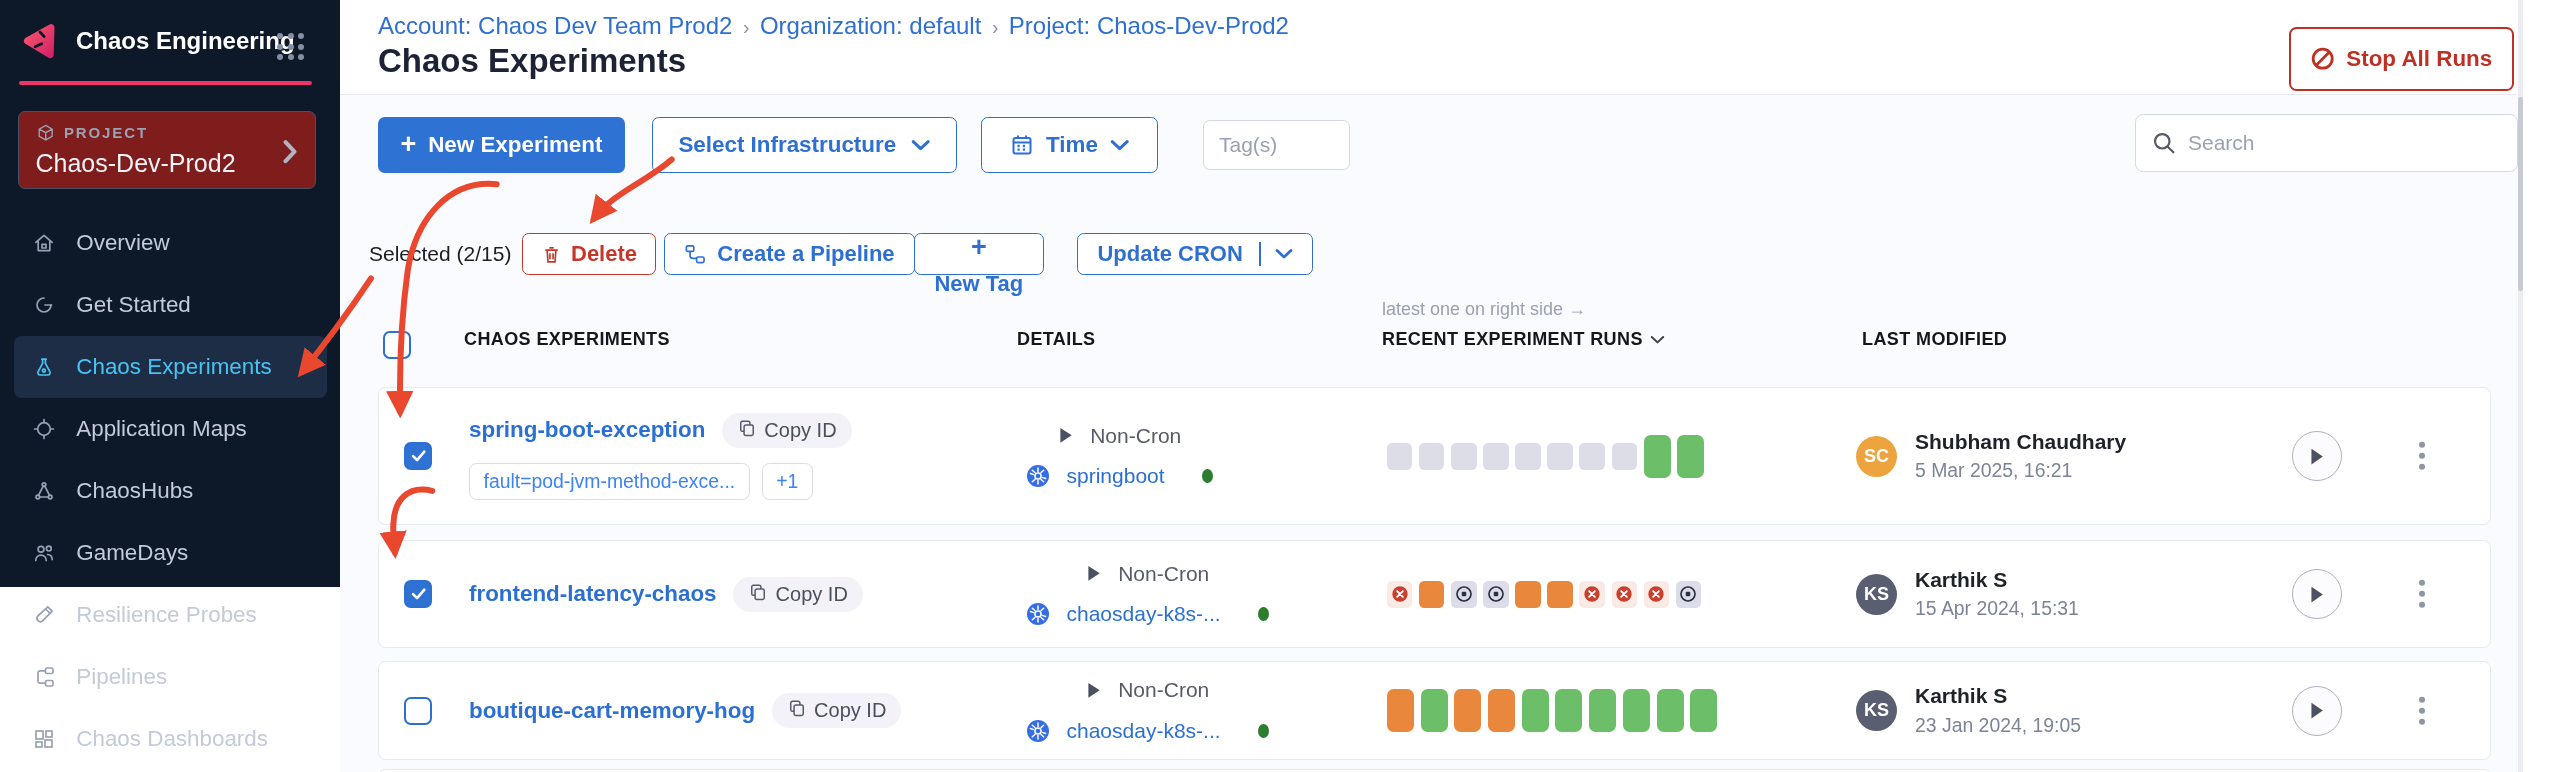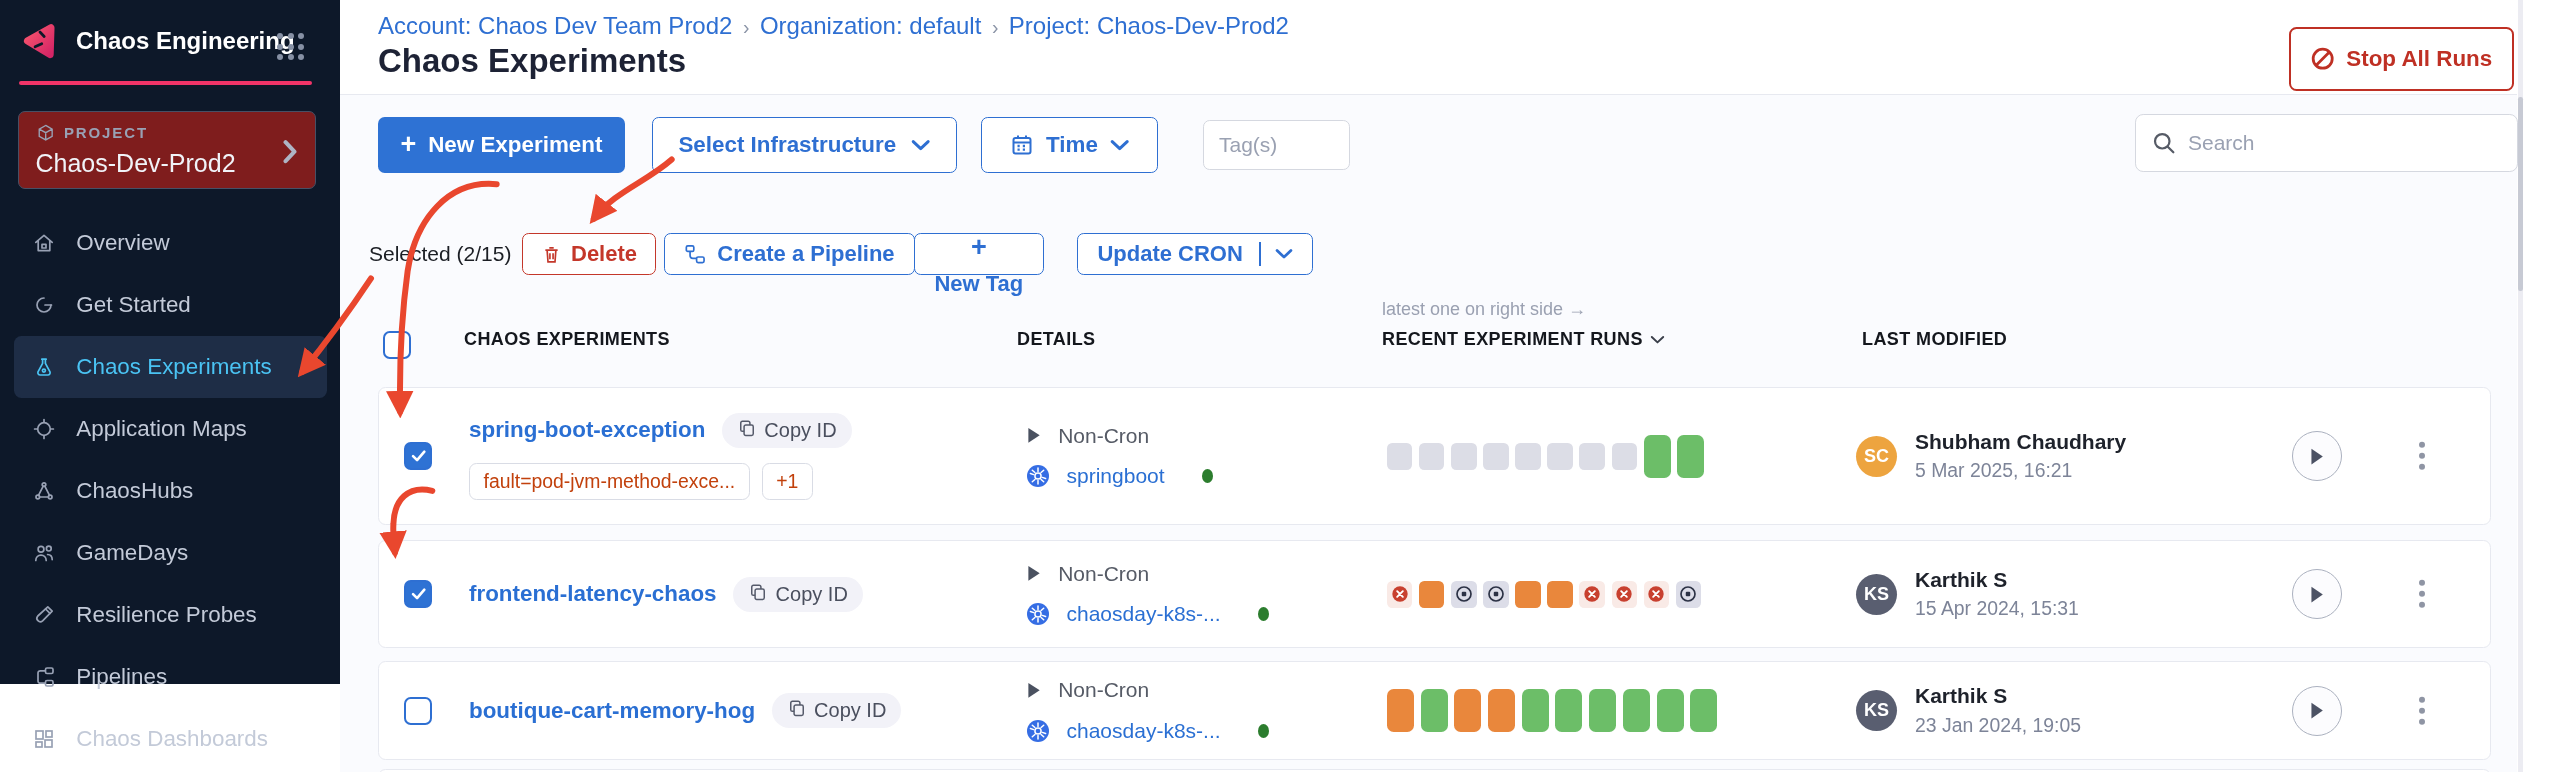--- a/index.html
+++ b/index.html
@@ -1,20 +1,20 @@
 <!DOCTYPE html>
 <html style="font-size:12px"><head>
 <meta charset="utf-8">
 <style>
   * { margin:0; padding:0; box-sizing:border-box; }
   html,body { width:2576px; height:773px; background:#fff; font-family:"Liberation Sans",sans-serif; overflow:hidden; }
   .page { position:relative; width:2576px; height:773px; overflow:hidden; }
 
   
-  .sidebar { position:absolute; left:0; top:0; width:340px; height:684px; background:#0d1829; }
+  .sidebar { position:absolute; left:0; top:0; width:340px; height:587px; background:#0d1829; }
   .sb-head { position:absolute; left:19.4px; top:21px; display:flex; align-items:center; gap:16.5px; }
   .logo { width:40px; height:39px; }
   .sb-title { color:#fff; font-size:24px; font-weight:bold; }
   .module-grid { position:absolute; left:277px; top:33px; display:grid; grid-template-columns:repeat(3,6px); grid-gap:4.5px; }
   .module-grid i { width:6px; height:6px; border-radius:50%; background:#8690a4; }
   .module-underline { position:absolute; left:19.4px; top:81px; width:293px; height:3.7px; background:#f13468; border-radius:2.2px; }
   .project-card { position:absolute; left:18px; top:111px; width:298px; height:78px; border:1.5px solid #47506500; border:1.5px solid #475065; border-radius:7px; background:#7f1d1d; padding:11.2px 16.5px; }
   .pc-top { display:flex; align-items:center; gap:9px; color:#99a1b4; font-size:15px; font-weight:bold; letter-spacing:1.9px; }
   .pc-name { color:#f1f3f8; font-size:25px; margin-top:6.7px; }
   .pc-chevron { position:absolute; right:16.5px; top:27px; color:#aeb4c4; }
@@ -73,23 +73,23 @@
   #runs-hint { position:absolute; left:1382px; top:299px; font-size:18px; color:#9aa0b1; z-index:5; }
 
   
   .row-card { position:absolute; left:378px; width:2113px; background:#fff; border:1.5px solid #e7e9f0; border-radius:7.5px; z-index:4; }
   .row-check { left:25.4px; top:50%; transform:translateY(-50%); }
   .cell-main { position:absolute; left:90px; top:0; height:100%; display:flex; flex-direction:column; justify-content:center; gap:15px; }
   .name-line { display:flex; align-items:center; gap:16.5px; }
   .exp-name { font-size:22.4px; font-weight:bold; color:#2a6fd3; cursor:pointer; }
   .copy-chip { display:flex; align-items:center; gap:7.5px; background:#f2f2f8; border-radius:18px; height:35px; padding:0 15px; font-size:20px; color:#4a4f5e; cursor:pointer; }
   .tags-line { display:flex; gap:12px; }
-  .tag-chip { border:1.5px solid #d9dce5; border-radius:7.5px; height:37px; display:flex; align-items:center; padding:0 13.5px; font-size:19.4px; color:#c2410c; background:#fff; }
+  .tag-chip { border:1.5px solid #d9dce5; border-radius:7.5px; height:37px; display:flex; align-items:center; padding:0 13.5px; font-size:19.4px; color:#3b82f6; background:#fff; }
   .cell-details { position:absolute; left:647px; top:0; height:100%; display:flex; flex-direction:column; justify-content:center; gap:16.5px; }
-  .detail-line { display:flex; align-items:center; gap:16.5px; font-size:21px; color:#565b66; }
+  .detail-line { display:flex; align-items:center; gap:16.5px; font-size:21px; color:#565b66;justify-content:center; }
   .infra-link { color:#2a6fd3; cursor:pointer; }
   .health-dot { width:11.2px; height:14px; border-radius:50%; background:#2c7d2e; margin-left:21px; }
   .cell-runs { position:absolute; left:1008px; top:0; height:100%; display:flex; align-items:center; gap:6.7px; }
   .run { border-radius:5.2px; flex:none; display:flex; align-items:center; justify-content:center; }
   .run.sm { width:25.4px; height:27px; }
   .run.tall { width:27px; height:43px; border-radius:6.7px; }
   .cell-mod { position:absolute; left:1477px; top:0; height:100%; display:flex; align-items:center; gap:18px; }
   .avatar { width:41px; height:41px; border-radius:50%; color:#fff; font-weight:bold; font-size:18px; display:flex; align-items:center; justify-content:center; flex:none; }
   .mod-name { font-size:21px; font-weight:bold; color:#1e222b; }
   .mod-date { font-size:19.4px; color:#7d8498; margin-top:5.2px; }

